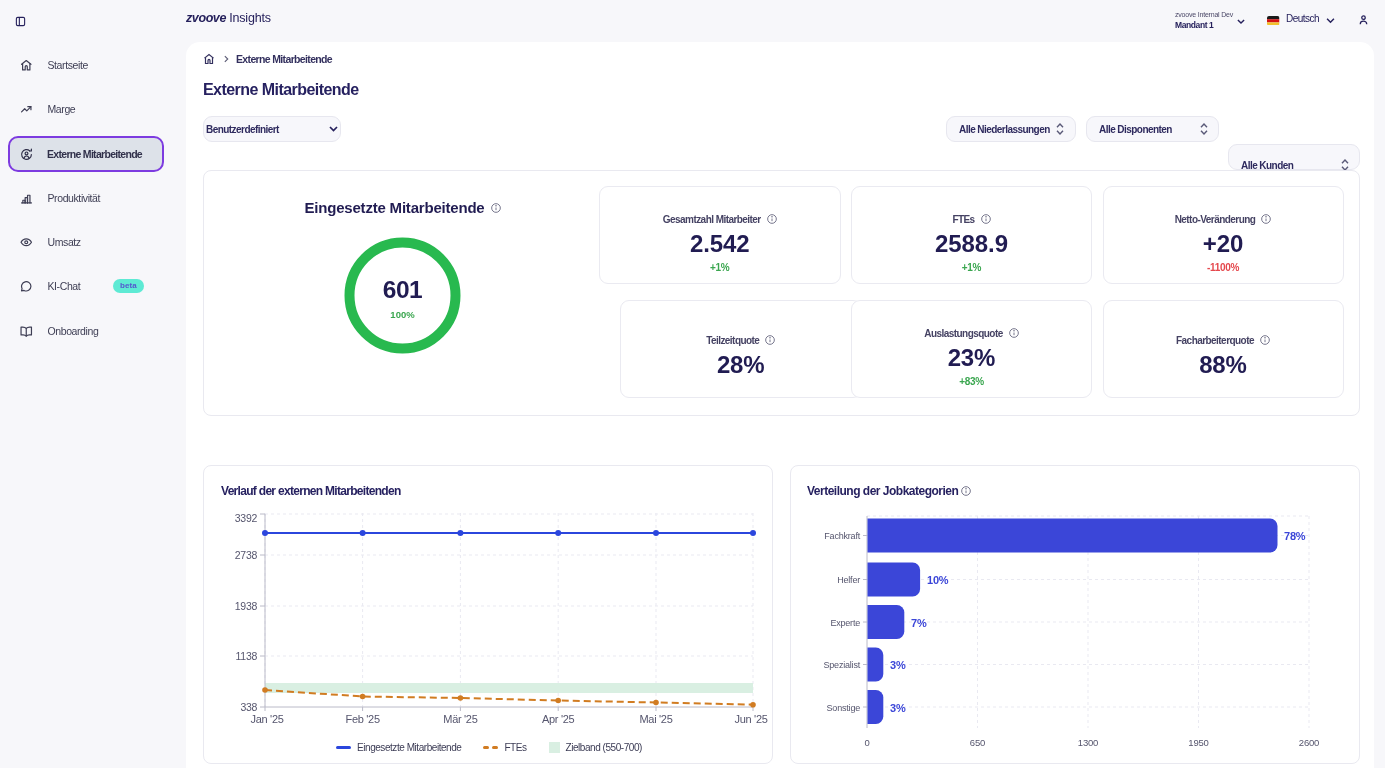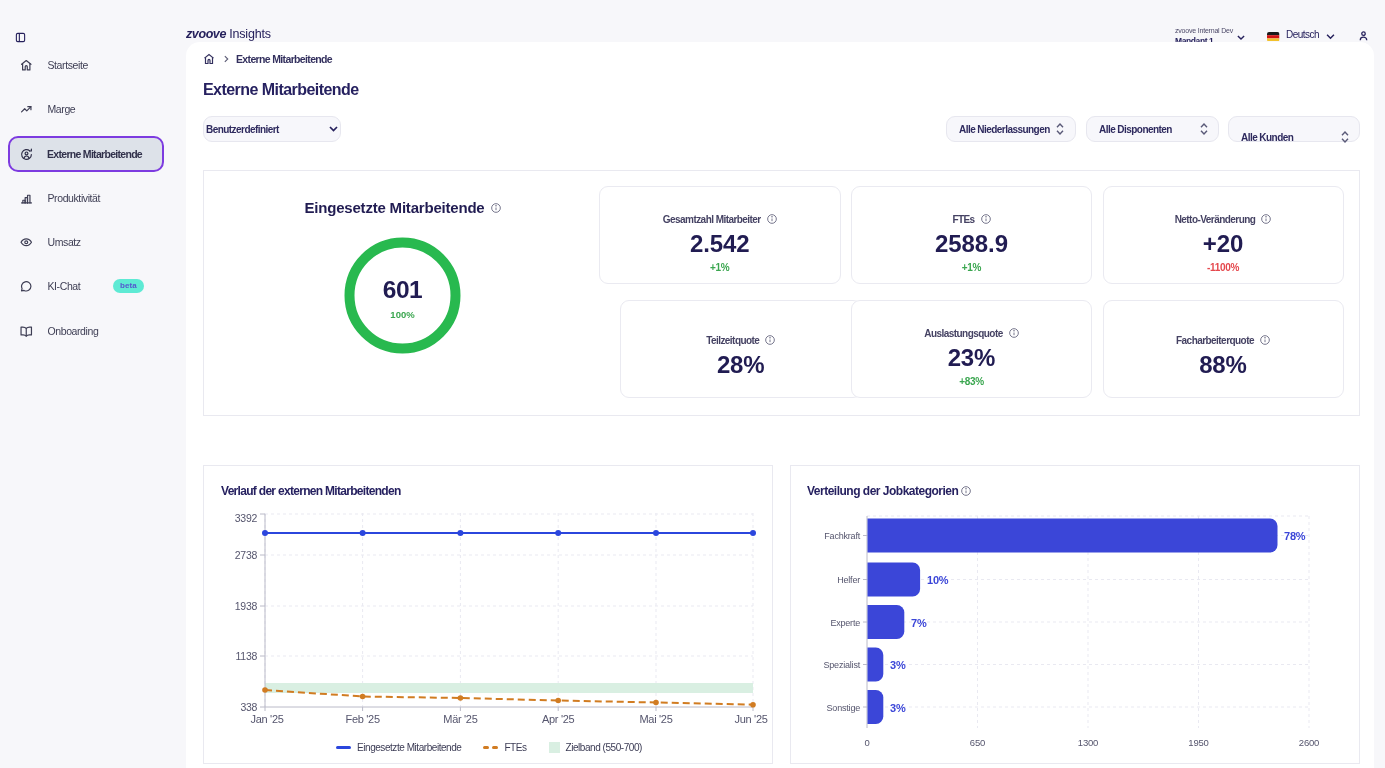--- a/index.html
+++ b/index.html
@@ -1,21 +1,21 @@
 <!DOCTYPE html>
 <html><head>
 <meta charset="utf-8">
 <style>
   * { margin:0; padding:0; box-sizing:border-box; }
   html,body { width:1385px; height:768px; overflow:hidden; }
   body { font-family:"Liberation Sans", sans-serif; background:#f7f7fa; position:relative; color:#2a2658; }
   .abs { position:absolute; }
   svg { display:block; }
   
-  #header { position:absolute; left:0; top:0; width:1385px; height:42px;margin-top:16px; }
+  #header { position:absolute; left:0; top:0; width:1385px; height:42px; }
   #logo { position:absolute; left:186px; top:11px; font-size:12.5px; color:#26215c; letter-spacing:-0.2px; }
   #logo b { font-style:italic; font-weight:800; letter-spacing:-0.4px; }
   #tenant { position:absolute; left:1175px; top:11px; line-height:1; }
   #tenant .t1 { font-size:7px; color:#4c4968; font-weight:500; margin-bottom:2.5px; letter-spacing:-0.2px; white-space:nowrap;}
   #tenant .t2 { font-size:8.5px; color:#26215c; font-weight:700; letter-spacing:-0.4px; white-space:nowrap;}
   
   #sidebar { position:absolute; left:0; top:42px; width:186px; bottom:0; }
   .nav-item { position:absolute; left:8px; width:156px; height:36px; border-radius:10px; display:flex; align-items:center; }
   .nav-item .ic { width:12.5px; height:12.5px; margin-left:12px; flex:0 0 12.5px; }
   .nav-item .lbl { margin-left:15px; font-size:10.5px; font-weight:500; color:#3e3e54; letter-spacing:-0.4px; white-space:nowrap; }
@@ -26,21 +26,21 @@
   
   #main { position:absolute; left:186px; top:42px; width:1188px; height:726px; background:#ffffff; border-top-left-radius:14px; border-top-right-radius:14px; }
   
   #crumb { position:absolute; left:17px; top:11px; display:flex; align-items:center; }
   #crumb .txt { font-size:10.5px; font-weight:700; color:#33305e; margin-left:7px; letter-spacing:-0.65px; white-space:nowrap;}
   h1 { position:absolute; left:17px; top:38.5px; font-size:16px; font-weight:700; color:#262160; letter-spacing:-0.55px; }
   
   .select { position:absolute; top:74px; height:26px; background:#f7f7fb; border:1px solid #e7e7ef; border-radius:9px; display:flex; align-items:center; justify-content:space-between; }
   .select .st { font-size:10px; font-weight:700; color:#2e2a5e; letter-spacing:-0.55px; white-space:nowrap; }
   
-  .card { position:absolute; background:#fff; border:1px solid #e9e9f0; border-radius:0; }
+  .card { position:absolute; background:#fff; border:1px solid #e9e9f0; border-radius:8px; }
   .stat { position:absolute; background:#fff; border:1px solid #eaeaf1; border-radius:9px; text-align:center; display:flex; flex-direction:column; align-items:center; justify-content:center; padding-top:16px;}
   .stat .sl { font-size:10px; font-weight:600; color:#454263; display:flex; align-items:center; justify-content:center; letter-spacing:-0.55px; white-space:nowrap;}
   .stat .sv { font-size:24px; font-weight:700; color:#211c52; letter-spacing:-0.1px; margin-top:4px; line-height:1.25;}
   .stat .sd { font-size:10px; font-weight:700; margin-top:3px; letter-spacing:-0.3px;}
   .green { color:#3aa64f; }
   .red { color:#e5484d; }
   .info { display:inline-block; margin-left:6px; }
 </style>
 </head>
 <body>
@@ -163,21 +163,21 @@
         <path d="M1 7.8L4 11l3-3.2"></path>
       </svg>
   </div>
   <div class="select" style="left:900px; width:133px; padding:0 10px 0 12px;">
     <span class="st">Alle Disponenten</span>
     <svg width="8" height="12" viewBox="0 0 8 12" fill="none" stroke="#5a5a78" stroke-width="1.4">
         <path d="M1 4.2L4 1l3 3.2"></path>
         <path d="M1 7.8L4 11l3-3.2"></path>
       </svg>
   </div>
-  <div class="select" style="left:1042px; width:132px; padding:16px 10px 0 12px;">
+  <div class="select" style="left:1042px; width:132px; padding:16px 10px 0 12px;margin-top:28px;">
     <span class="st">Alle Kunden</span>
     <svg width="8" height="12" viewBox="0 0 8 12" fill="none" stroke="#5a5a78" stroke-width="1.4">
         <path d="M1 4.2L4 1l3 3.2"></path>
         <path d="M1 7.8L4 11l3-3.2"></path>
       </svg>
   </div>
 
   <div class="card" style="left:17px; top:128px; width:1157px; height:246px;">
     <div class="abs" style="left:0; top:28px; width:397px; text-align:center; font-size:15px; font-weight:700; color:#211c52; letter-spacing:-0.2px;">Eingesetzte Mitarbeitende<span class="info"><svg width="10" height="10" viewBox="0 0 12 12" fill="none" stroke="#6a6a82" stroke-width="1.1">
             <circle cx="6" cy="6" r="5.2"></circle>

